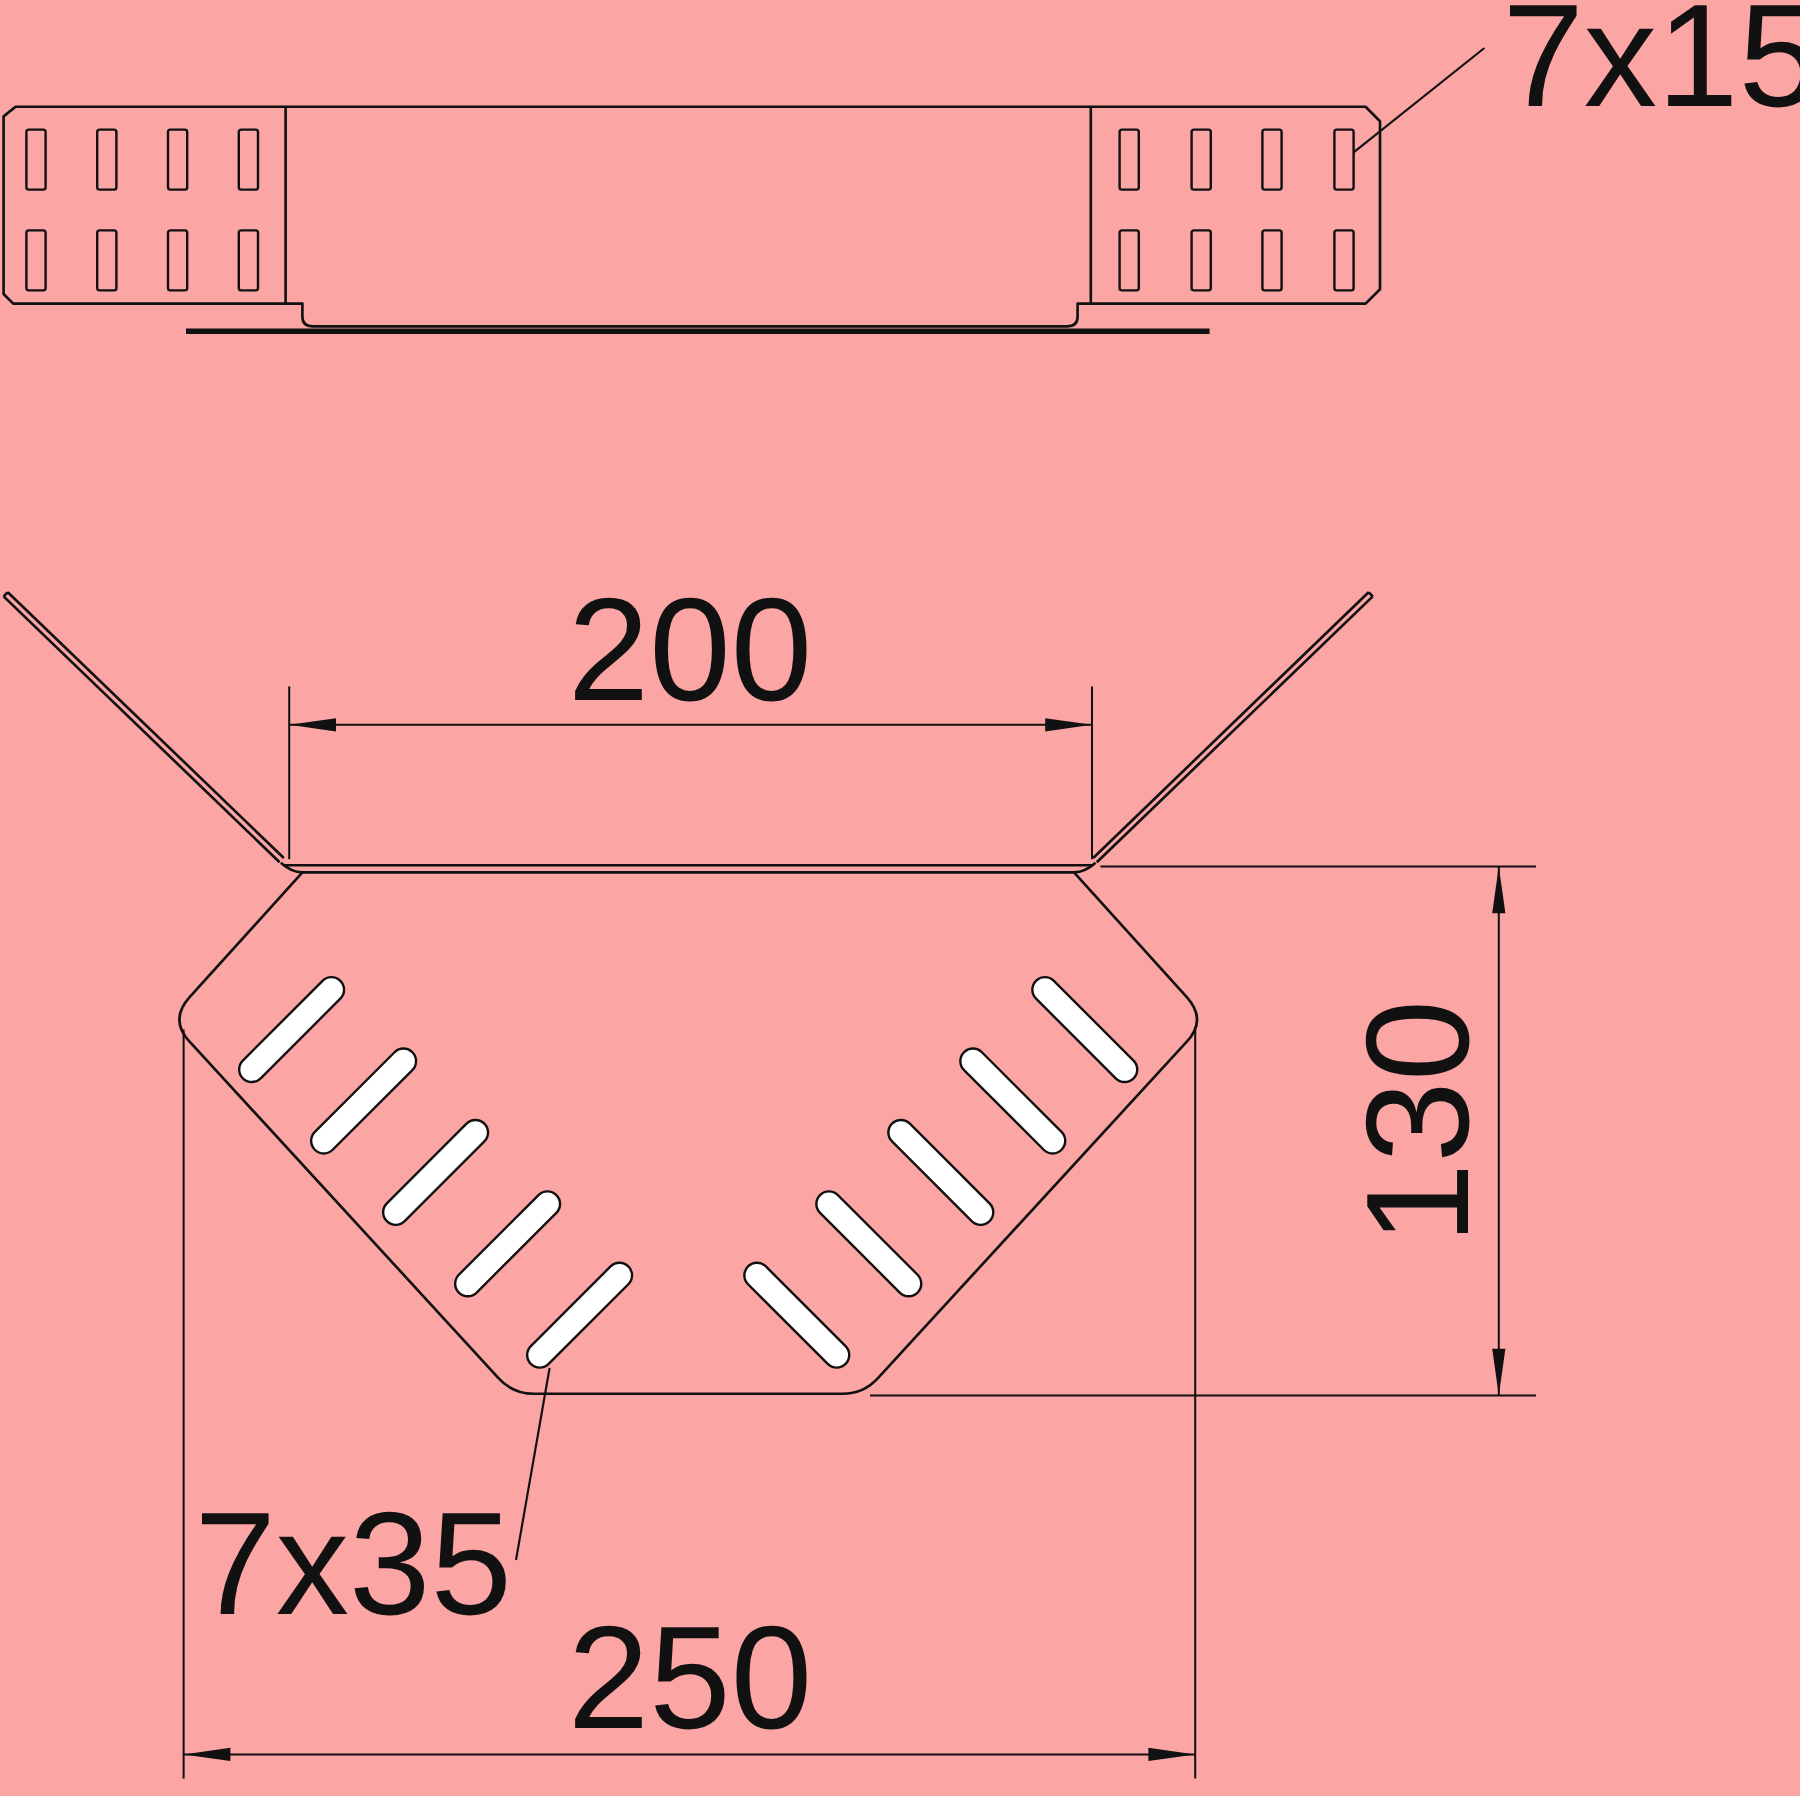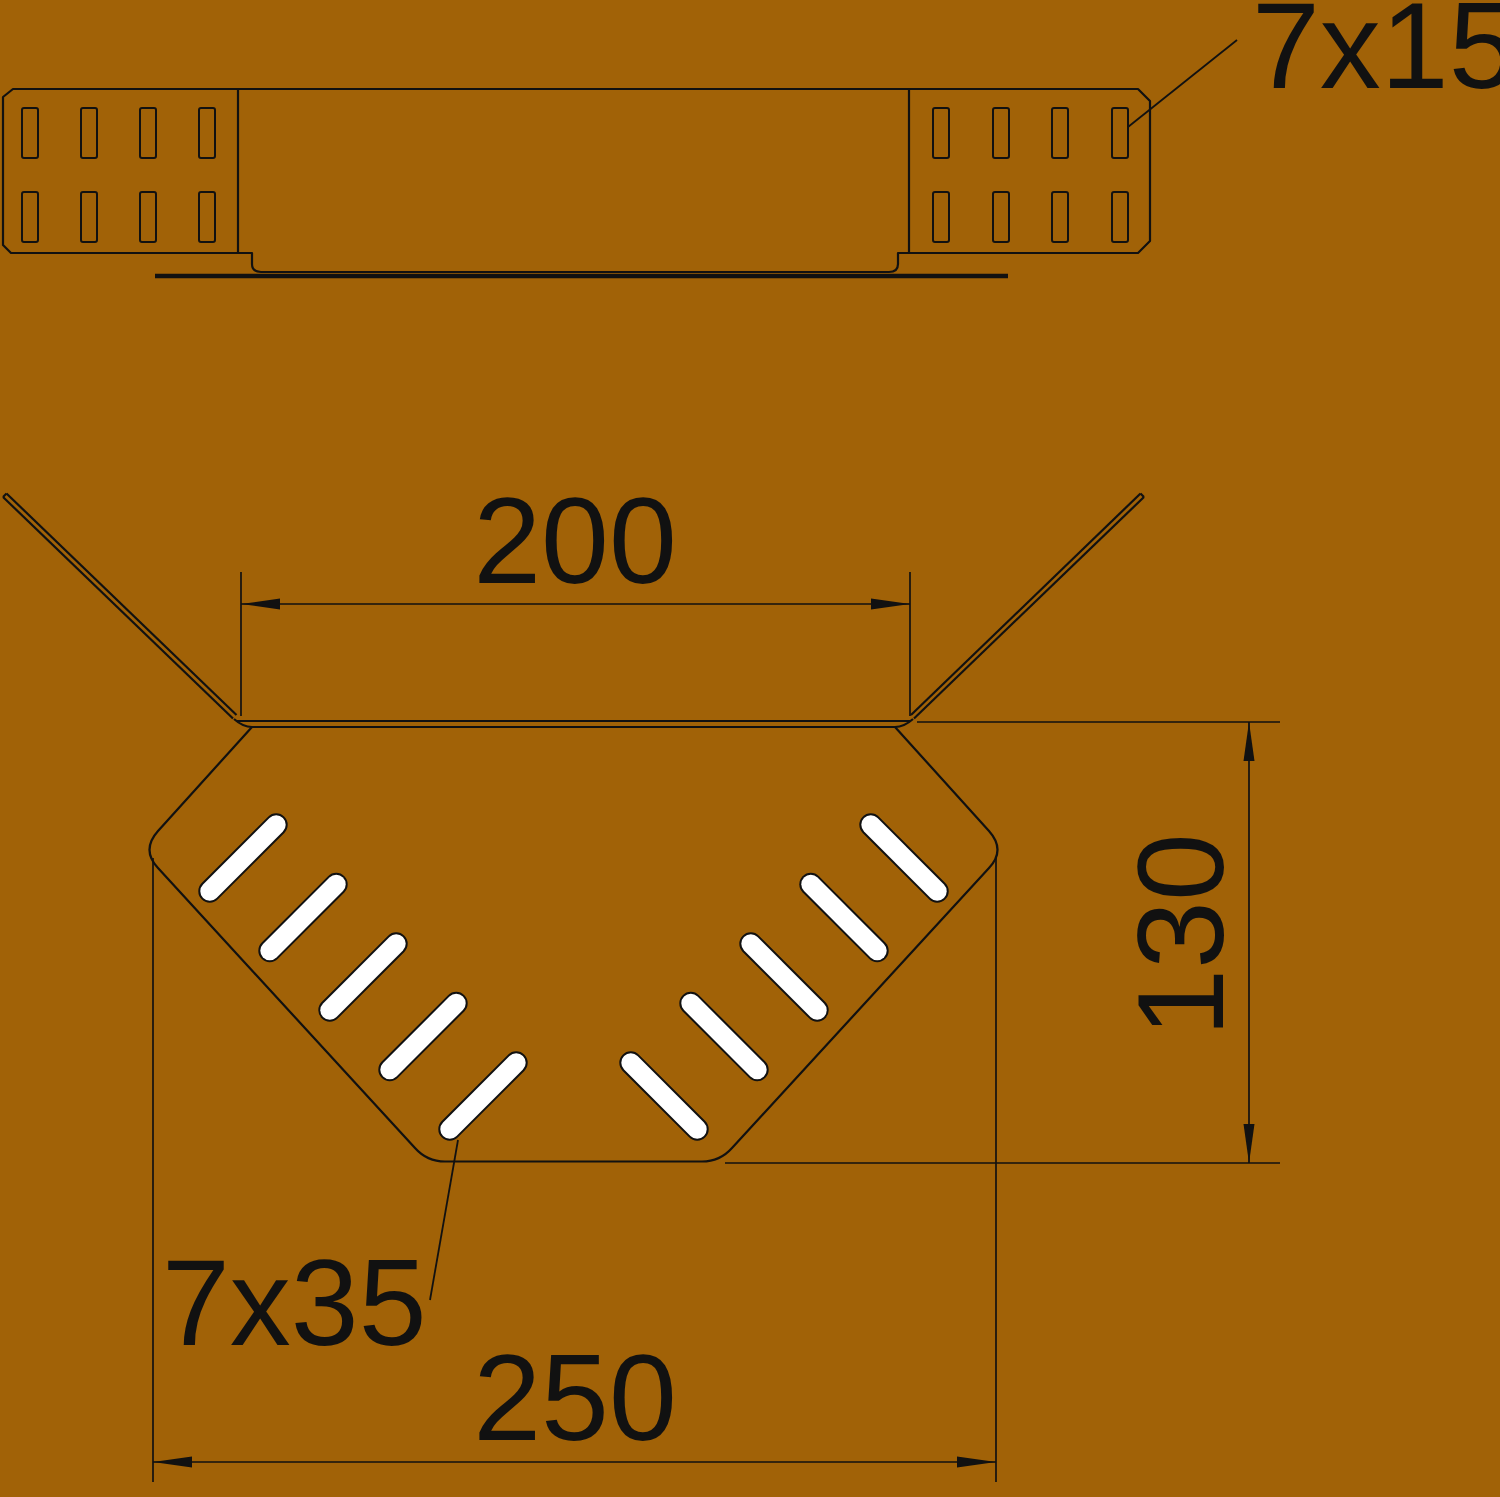--- a/index.html
+++ b/index.html
@@ -1,16 +1,16 @@
 <!DOCTYPE html>
 <html><head>
 <meta charset="utf-8">
 <style>
   html,body{margin:0;padding:0;background:#ffffff;}
-  .page{width:1500px;height:1497px;position:relative;background:#a16207;overflow:hidden;}
+  .page{width:1500px;height:1497px;position:relative;background:#fca5a5;overflow:hidden;}
   svg{display:block;}
   svg text{font-family:"Liberation Sans","DejaVu Sans",sans-serif;font-size:122px;fill:#111;}
   svg text.rot{font-size:122px;}
 </style>
 </head>
 <body>
 
 <div class="page">
 <svg width="1500" height="1497" viewBox="0 0 1500 1497">
 

